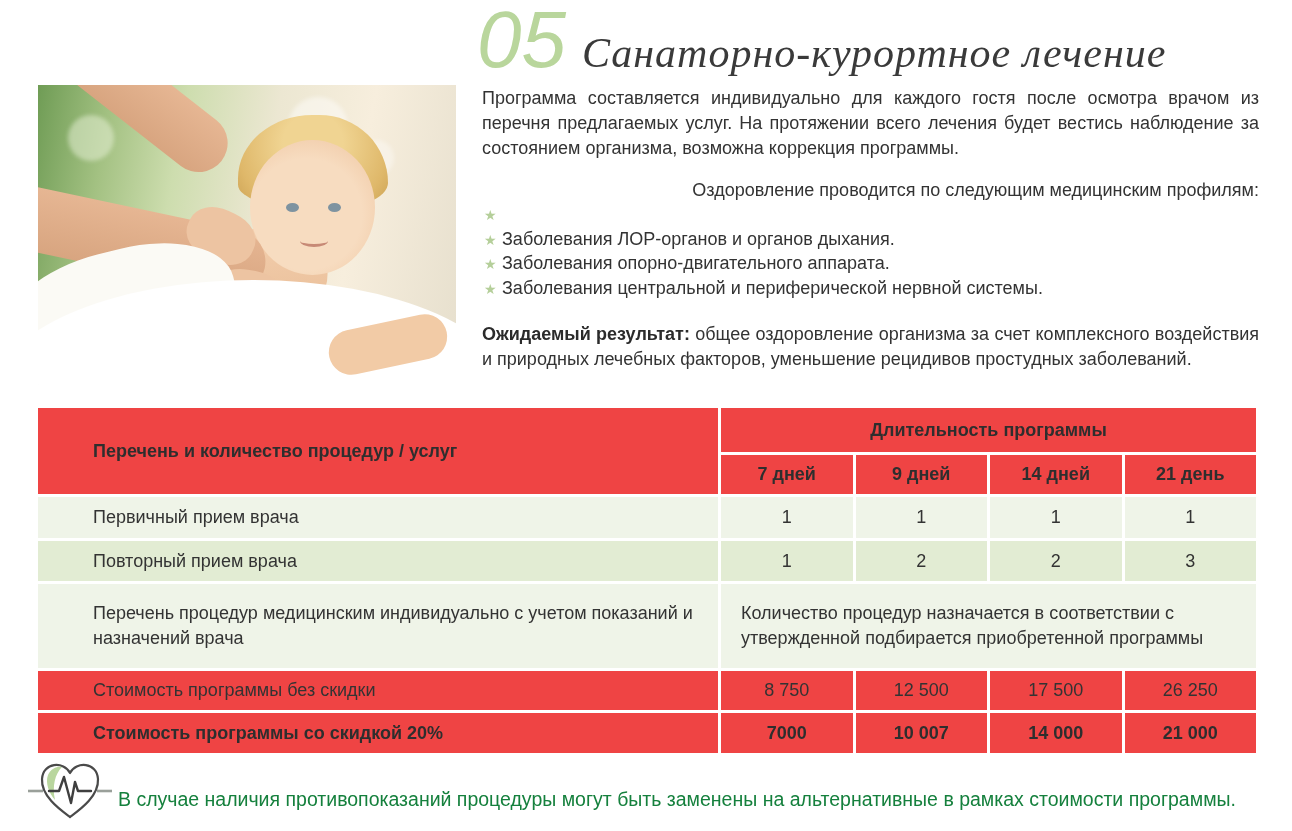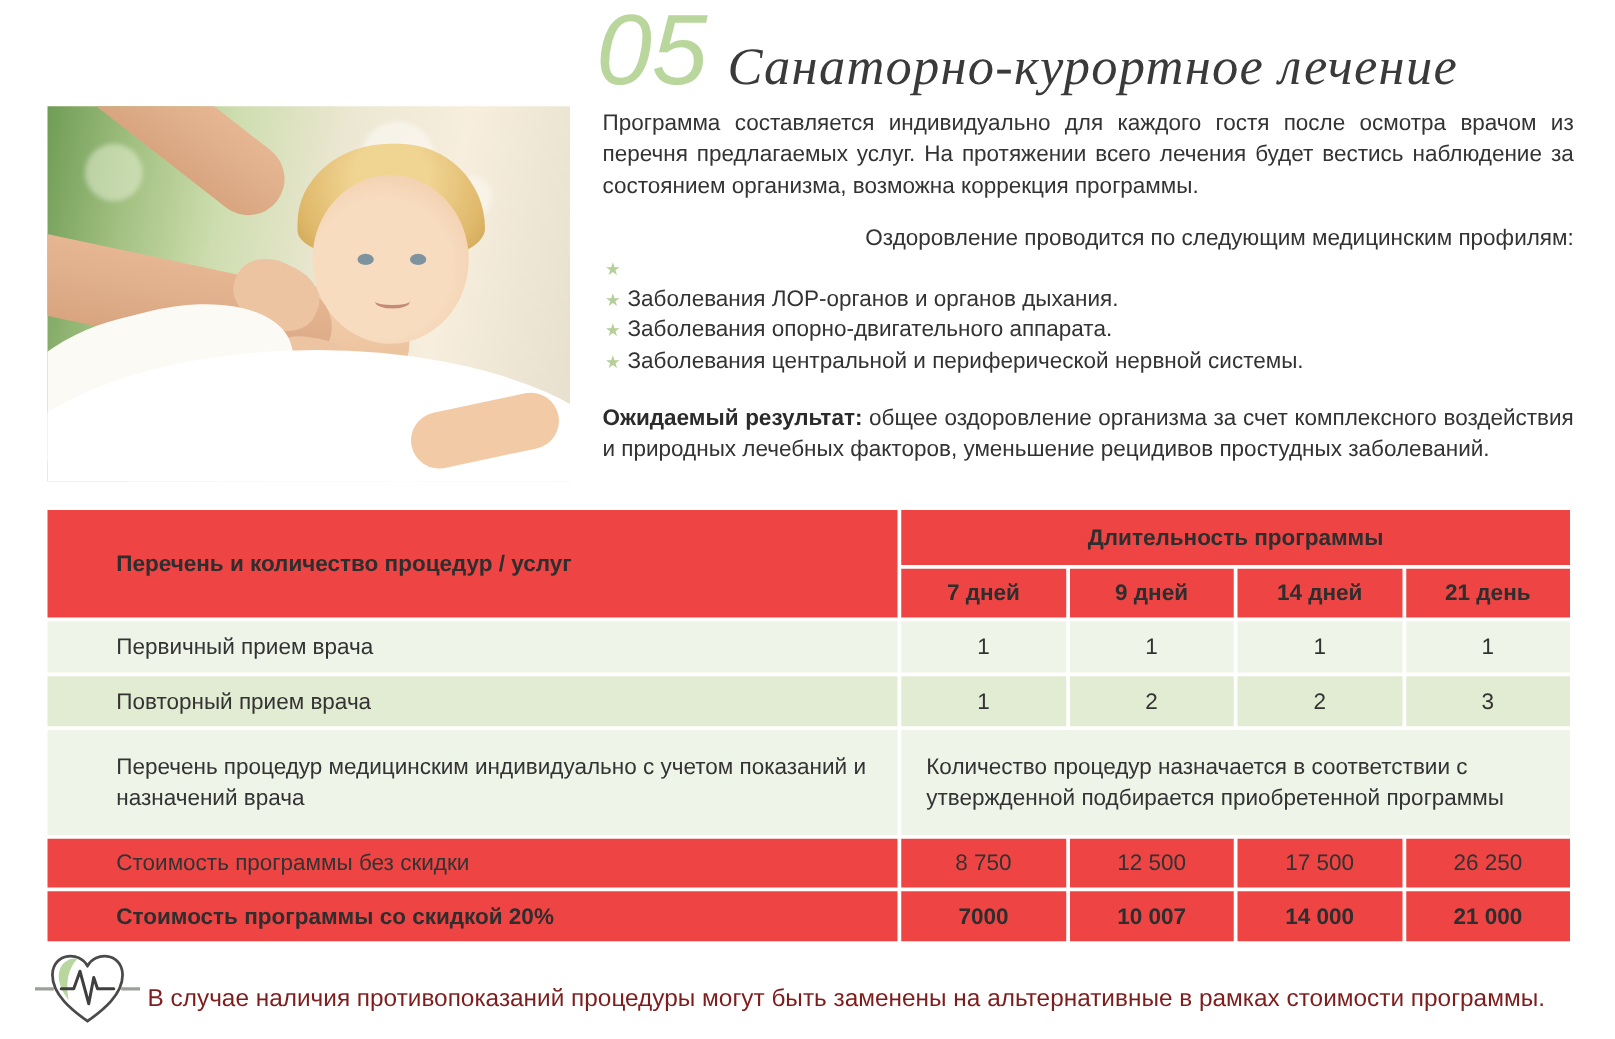--- a/index.html
+++ b/index.html
@@ -122,21 +122,21 @@
   .group-head { grid-column: 2 / span 4; grid-row: 1; }
   .merged { grid-column: 2 / span 4; padding-left: 20px; padding-right: 24px; line-height: 25px; }
   .wrap2 { line-height: 25px; }
 
   
   .footnote {
     position: absolute; left: 28px; top: 758px; width: 1248px;
     display: flex; align-items: center;
   }
   .heart-wrap { flex: 0 0 84px; height: 66px; }
-  .footnote-text { font-size: 19.5px; color: #7f1d1d; margin-left: 6px; margin-top: 17px; }
+  .footnote-text { font-size: 19.5px; color: #15803d; margin-left: 6px; margin-top: 17px; }
 </style>
 </head>
 <body>
 
 <div class="page">
 
   <div class="title-row">
     <span class="page-num">05</span>
     <h1 class="page-title">Санаторно-курортное лечение</h1>
   </div>

